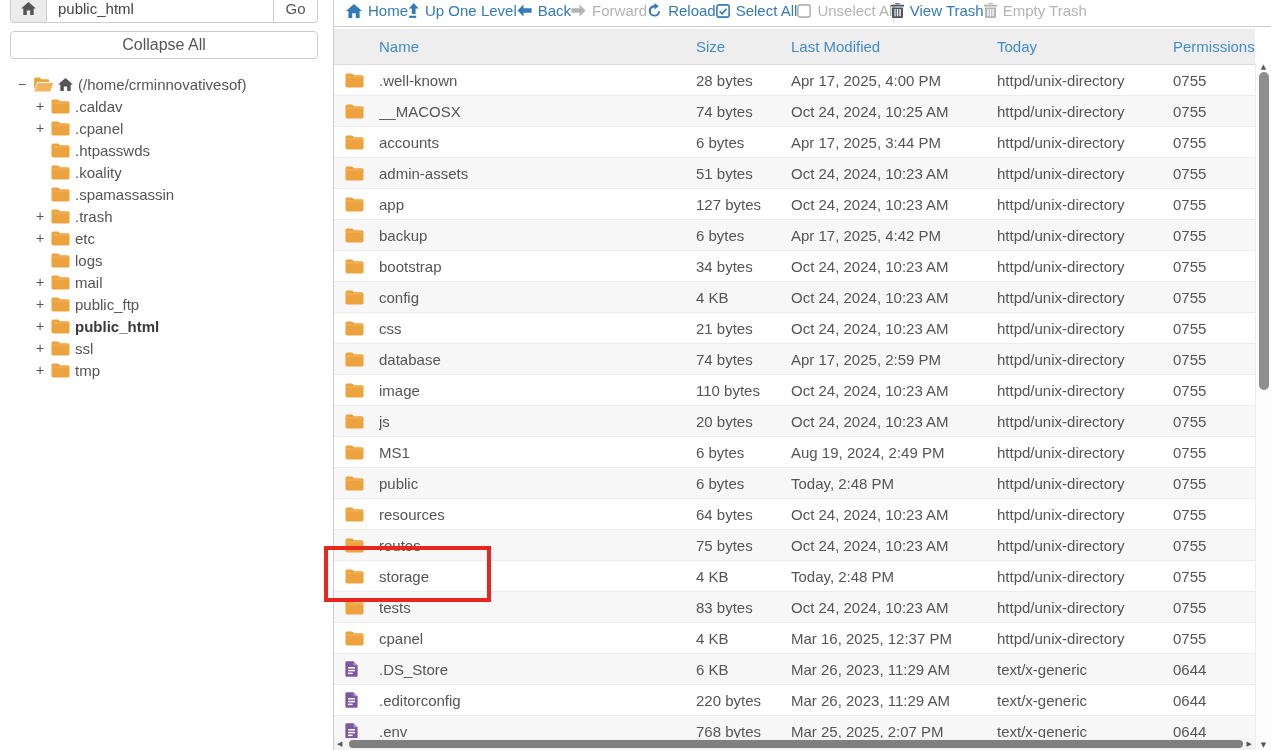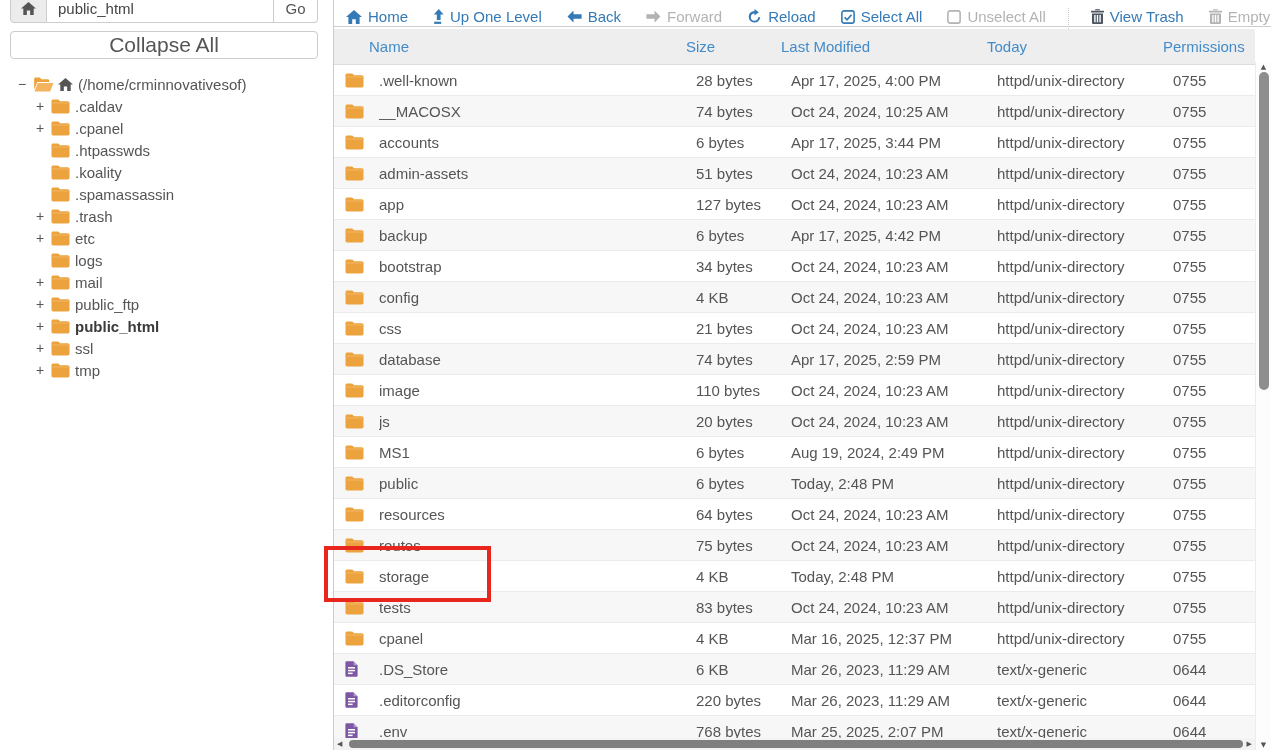--- a/index.html
+++ b/index.html
@@ -13,45 +13,45 @@
   
   .sidebar{position:absolute;left:0;top:0;width:333px;height:702px;background:#fff;}
   .path-group{position:absolute;left:10px;top:-7px;width:308px;height:30px;display:flex;box-sizing:border-box;}
   .path-home{width:37px;background:#ececec;border:1px solid #ccc;border-radius:4px 0 0 4px;
     display:flex;align-items:center;justify-content:center;color:#555;cursor:pointer;box-sizing:border-box;}
   .path-input{flex:1;min-width:0;border:1px solid #ccc;border-left:none;padding:0 11px;font-size:15px;color:#444;
     font-family:inherit;outline:none;box-sizing:border-box;}
   .path-go{width:44px;background:#fff;border:1px solid #ccc;border-left:none;border-radius:0 4px 4px 0;
     font-size:15px;color:#555;font-family:inherit;cursor:pointer;box-sizing:border-box;}
   .collapse-btn{position:absolute;left:10px;top:31px;width:308px;height:28px;background:#fff;border:1px solid #ccc;
-    border-radius:4px;font-size:21px;color:#555;font-family:inherit;cursor:pointer;box-sizing:border-box;}
+    border-radius:4px;font-size:16px;color:#555;font-family:inherit;cursor:pointer;box-sizing:border-box;}
   .tree{position:absolute;top:73px;left:0;right:0;font-size:15px;}
   .tree-row{height:22px;display:flex;align-items:center;cursor:pointer;white-space:nowrap;}
   .tree-row.root{padding-left:18px;}
   .tree-row.child{padding-left:36px;}
   .toggle{width:15px;font-size:14px;color:#555;flex:0 0 15px;}
   .tree-label{margin-left:5px;}
   .tree-label.bold{font-weight:bold;color:#3b3b3b;}
   .tree-house{color:#555;margin-left:4px;display:flex;}
   .tic{display:flex;}
 
   
   .main{position:absolute;left:333px;top:0;width:938px;height:750px;border-left:1px solid #ccc;box-sizing:border-box;}
-  .toolbar{height:27px;border-bottom:1px solid #ccc;display:flex;align-items:flex-start;padding:8px 0 0 12px;
-    gap:25px;font-size:15px;box-sizing:border-box;}
+  .toolbar{height:27px;border-bottom:1px solid #ccc;display:flex;align-items:flex-start;padding:2px 0 0 12px;
+    font-size:15px;box-sizing:border-box;}
   .tb-item{display:flex;align-items:center;gap:6px;color:var(--accent-blue,#337ab7);cursor:pointer;white-space:nowrap;line-height:17px;}
   .tb-item.disabled{color:var(--disabled-gray,#b3b3b3);cursor:default;}
   .tb-item .ic{display:flex;}
   .tb-item .ic.ic-dark{color:#4d5561;}
   .tb-divider{border-left:1px dotted #c9c9c9;height:21px;margin:0 -3px;}
 
   .content{margin-right:16px;}
   .thead{margin-top:2px;height:36px;background:#eee;border-bottom:1px solid #ddd;display:grid;
     grid-template-columns:34px 317px 95px 206px 176px 1fr;align-items:center;
-    color:var(--header-blue,#428bca);font-size:15px;padding-left:1px;box-sizing:border-box;}
+    color:var(--header-blue,#428bca);font-size:15px;padding-left:11px;box-sizing:border-box;}
   .thead span{cursor:pointer;}
   .trow{height:31px;box-sizing:border-box;border-bottom:1px solid #ebebeb;display:grid;
     grid-template-columns:34px 317px 95px 206px 176px 1fr;align-items:center;font-size:15px;color:#555;
     padding-left:11px;cursor:pointer;}
   .trow:nth-child(even){background:#f7f7f7;}
   .cell-icon{display:flex;align-items:center;}
   .cell{white-space:nowrap;overflow:hidden;}
 
   
   .vscroll{position:absolute;top:62px;right:0;bottom:0;width:16px;background:#fdfdfd;border-left:1px solid #ececec;

